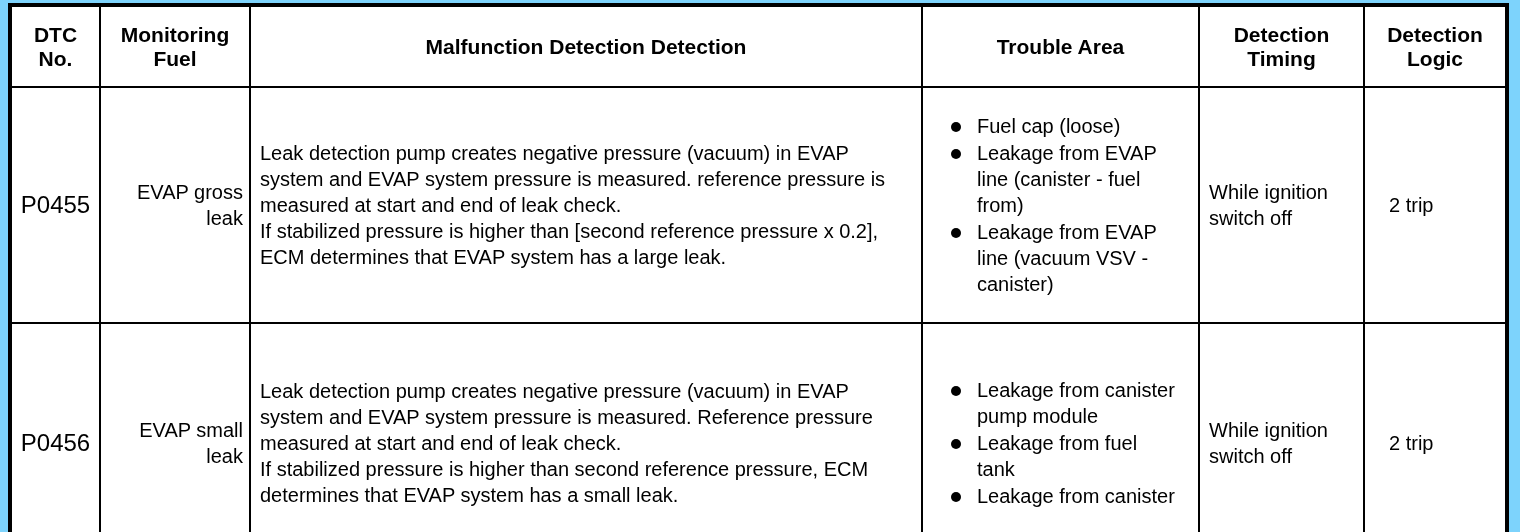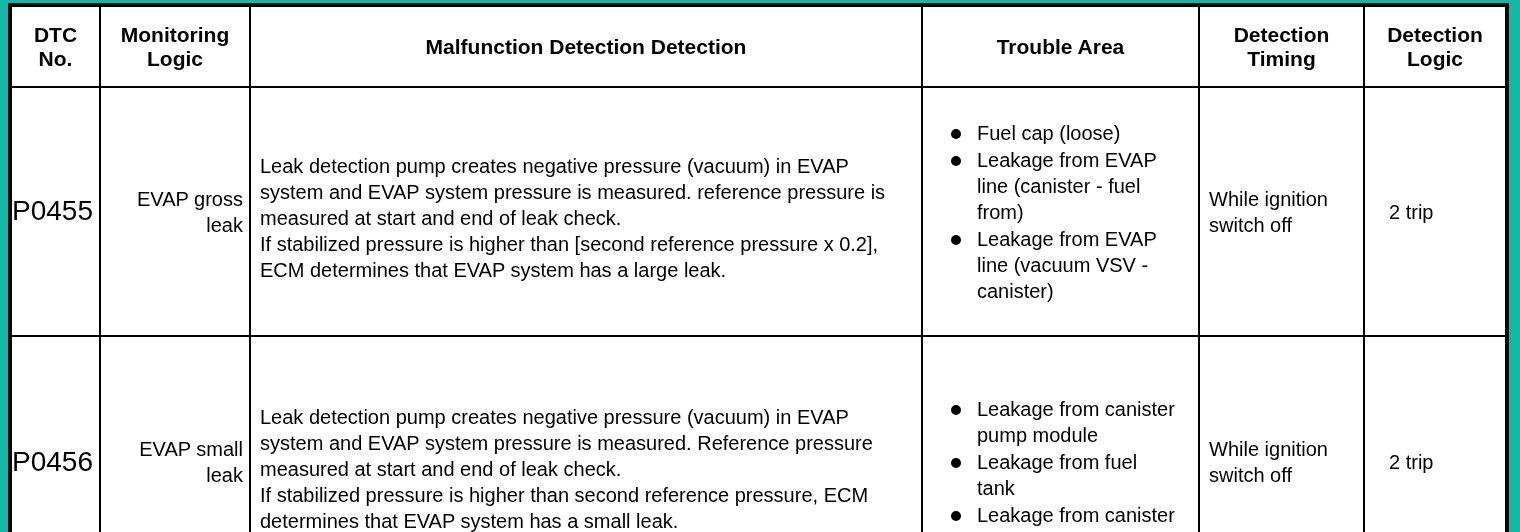--- a/index.html
+++ b/index.html
@@ -12,21 +12,21 @@
     height: 532px;
     font-family: "Liberation Sans", sans-serif;
     color: #000000;
     overflow: hidden;
   }
 
   .page {
     position: relative;
     width: 1520px;
     height: 532px;
-    background: #14b8a6;
+    background: #7dd3fc;
     box-sizing: border-box;
   }
 
   table.dtc-table {
     position: absolute;
     left: 8px;
     top: 3px;
     width: 1497px;
     border-collapse: collapse;
     table-layout: fixed;
@@ -70,32 +70,33 @@
   .col-timing   { width: 165px; }
   .col-logic    { width: 143px; }
 
   
   tbody td {
     font-size: 20px;
     line-height: 1.30;
   }
 
   .cell-dtc {
-    vertical-align: middle;
-    font-size: 28px;
+    text-align: center;
+    vertical-align: middle;
+    font-size: 24px;
   }
   .cell-monitor {
     text-align: right;
     vertical-align: middle;
     padding: 0 6px 0 9px;
   }
   .cell-malf {
     text-align: left;
     vertical-align: middle;
-    padding: 19px 6px 6px 9px;
+    padding: 6px 6px 6px 9px;
   }
   .cell-trouble {
     text-align: left;
     vertical-align: middle;
     padding: 6px 4px 6px 8px;
   }
   .cell-timing {
     text-align: left;
     vertical-align: middle;
     padding: 0 22px 0 9px;
@@ -149,21 +150,21 @@
       <col class="col-trouble">
       <col class="col-timing">
       <col class="col-logic">
     </colgroup>
 
     <thead>
       <tr>
         <th style="white-space: pre-line;">DTC
 No.</th>
         <th style="white-space: pre-line;">Monitoring
-Logic</th>
+Fuel</th>
         <th>Malfunction Detection Detection</th>
         <th>Trouble Area</th>
         <th style="white-space: pre-line;">Detection
 Timing</th>
         <th style="white-space: pre-line;">Detection
 Logic</th>
       </tr>
     </thead>
 
     <tbody>

